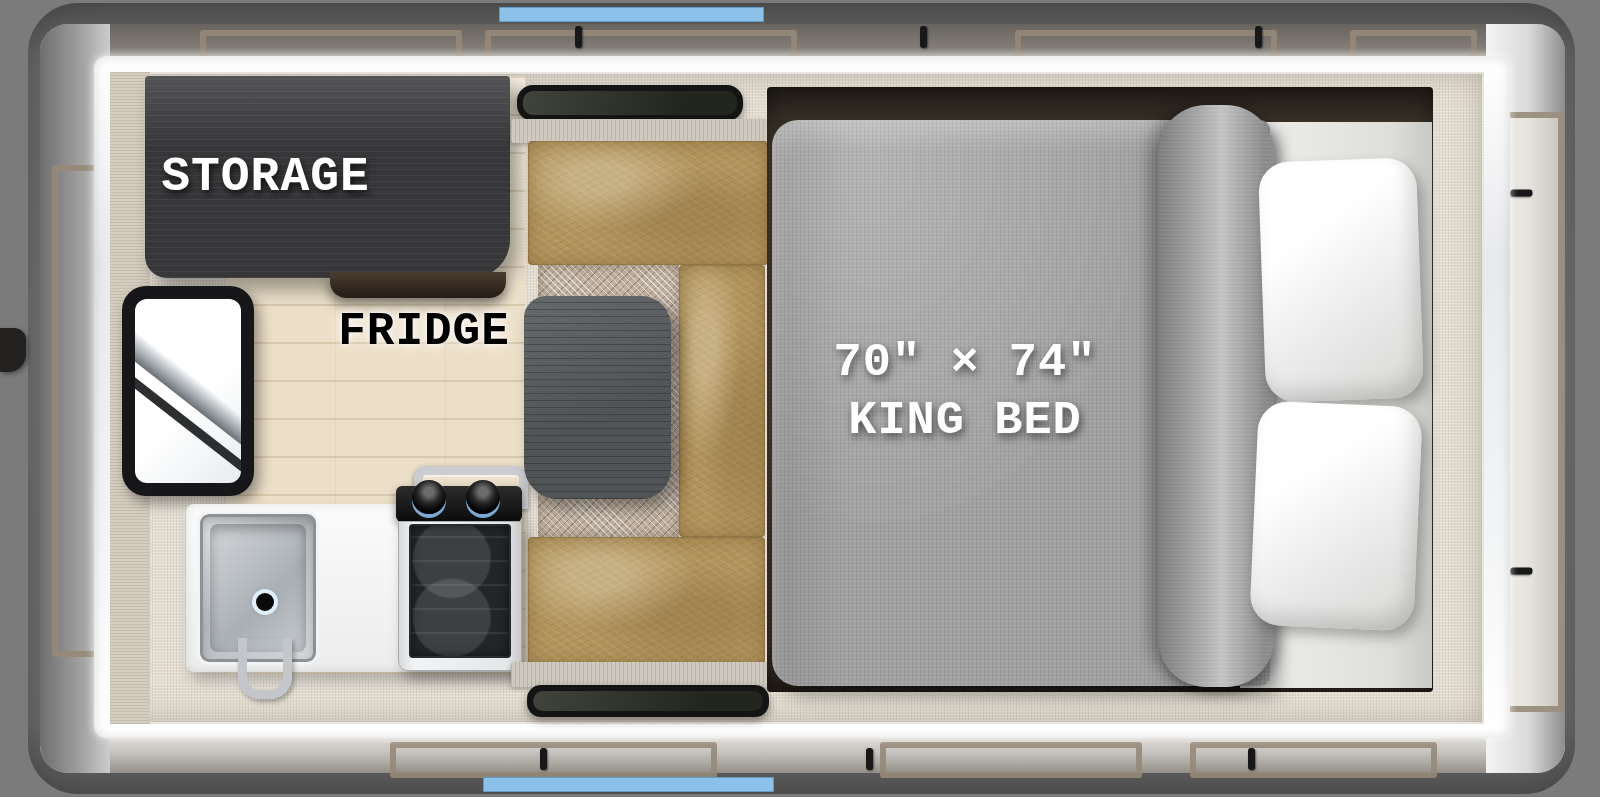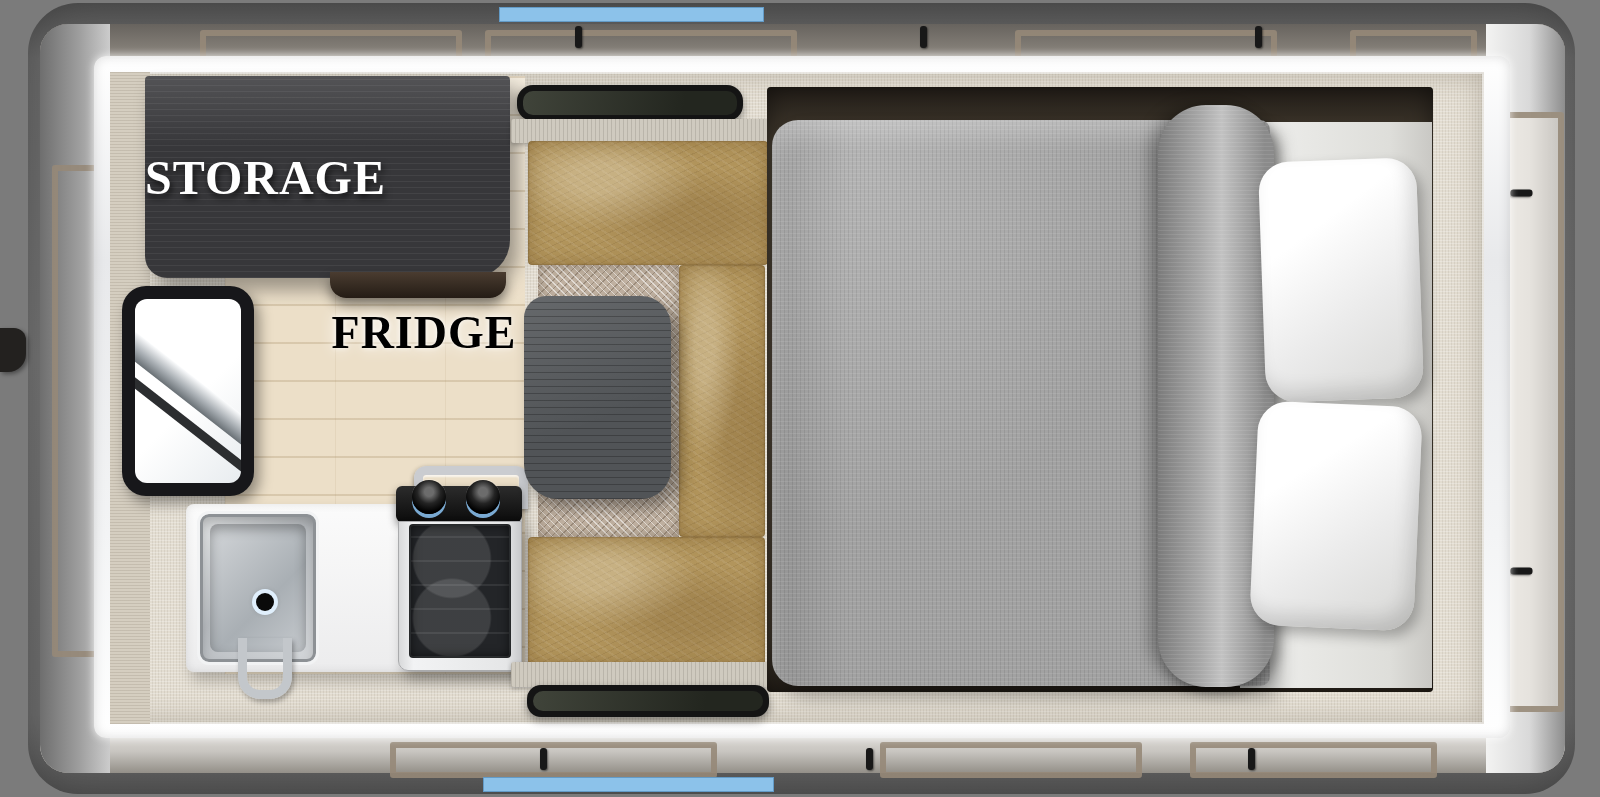--- a/index.html
+++ b/index.html
@@ -1,17 +1,17 @@
 <!DOCTYPE html>
 <html><head>
 <meta charset="utf-8">
 <style>
   html,body{margin:0;padding:0;background:#7b7b7b;}
   .canvas{position:relative;width:1600px;height:797px;overflow:hidden;
-    font-family:Liberation Serif, serif;background:#7b7b7b;}
+    font-family:Liberation Mono, monospace;background:#7b7b7b;}
 
   
   .body-shell{position:absolute;left:28px;top:3px;width:1547px;height:791px;border-radius:50px;
     background:linear-gradient(180deg,#565656 0%,#6a6a6a 7%,#747474 45%,#6d6d6d 90%,#585858 100%);
     box-shadow:inset 0 0 46px rgba(0,0,0,.28);}
 
   
   .wall-ring{position:absolute;left:40px;top:24px;width:1525px;height:749px;border-radius:28px;
     background:#cfcdc9;}
   .band-top{position:absolute;left:40px;top:24px;width:1525px;height:38px;border-radius:28px 28px 0 0;
@@ -255,14 +255,18 @@
   <div class="tray entry-mat" style="position:absolute;">
     <div class="tray-inner"></div>
   </div>
 
   <div class="bed-platform"></div>
   <div class="bed-sheet"></div>
   <div class="comforter"></div>
   <div class="comforter-fold"></div>
   <div class="pillow pillow-1"></div>
   <div class="pillow pillow-2"></div>
+  <div class="bed-label">
+    <div>70″ × 74″</div>
+    <div>KING BED</div>
+  </div>
 
 </div>
 
 </body></html>

